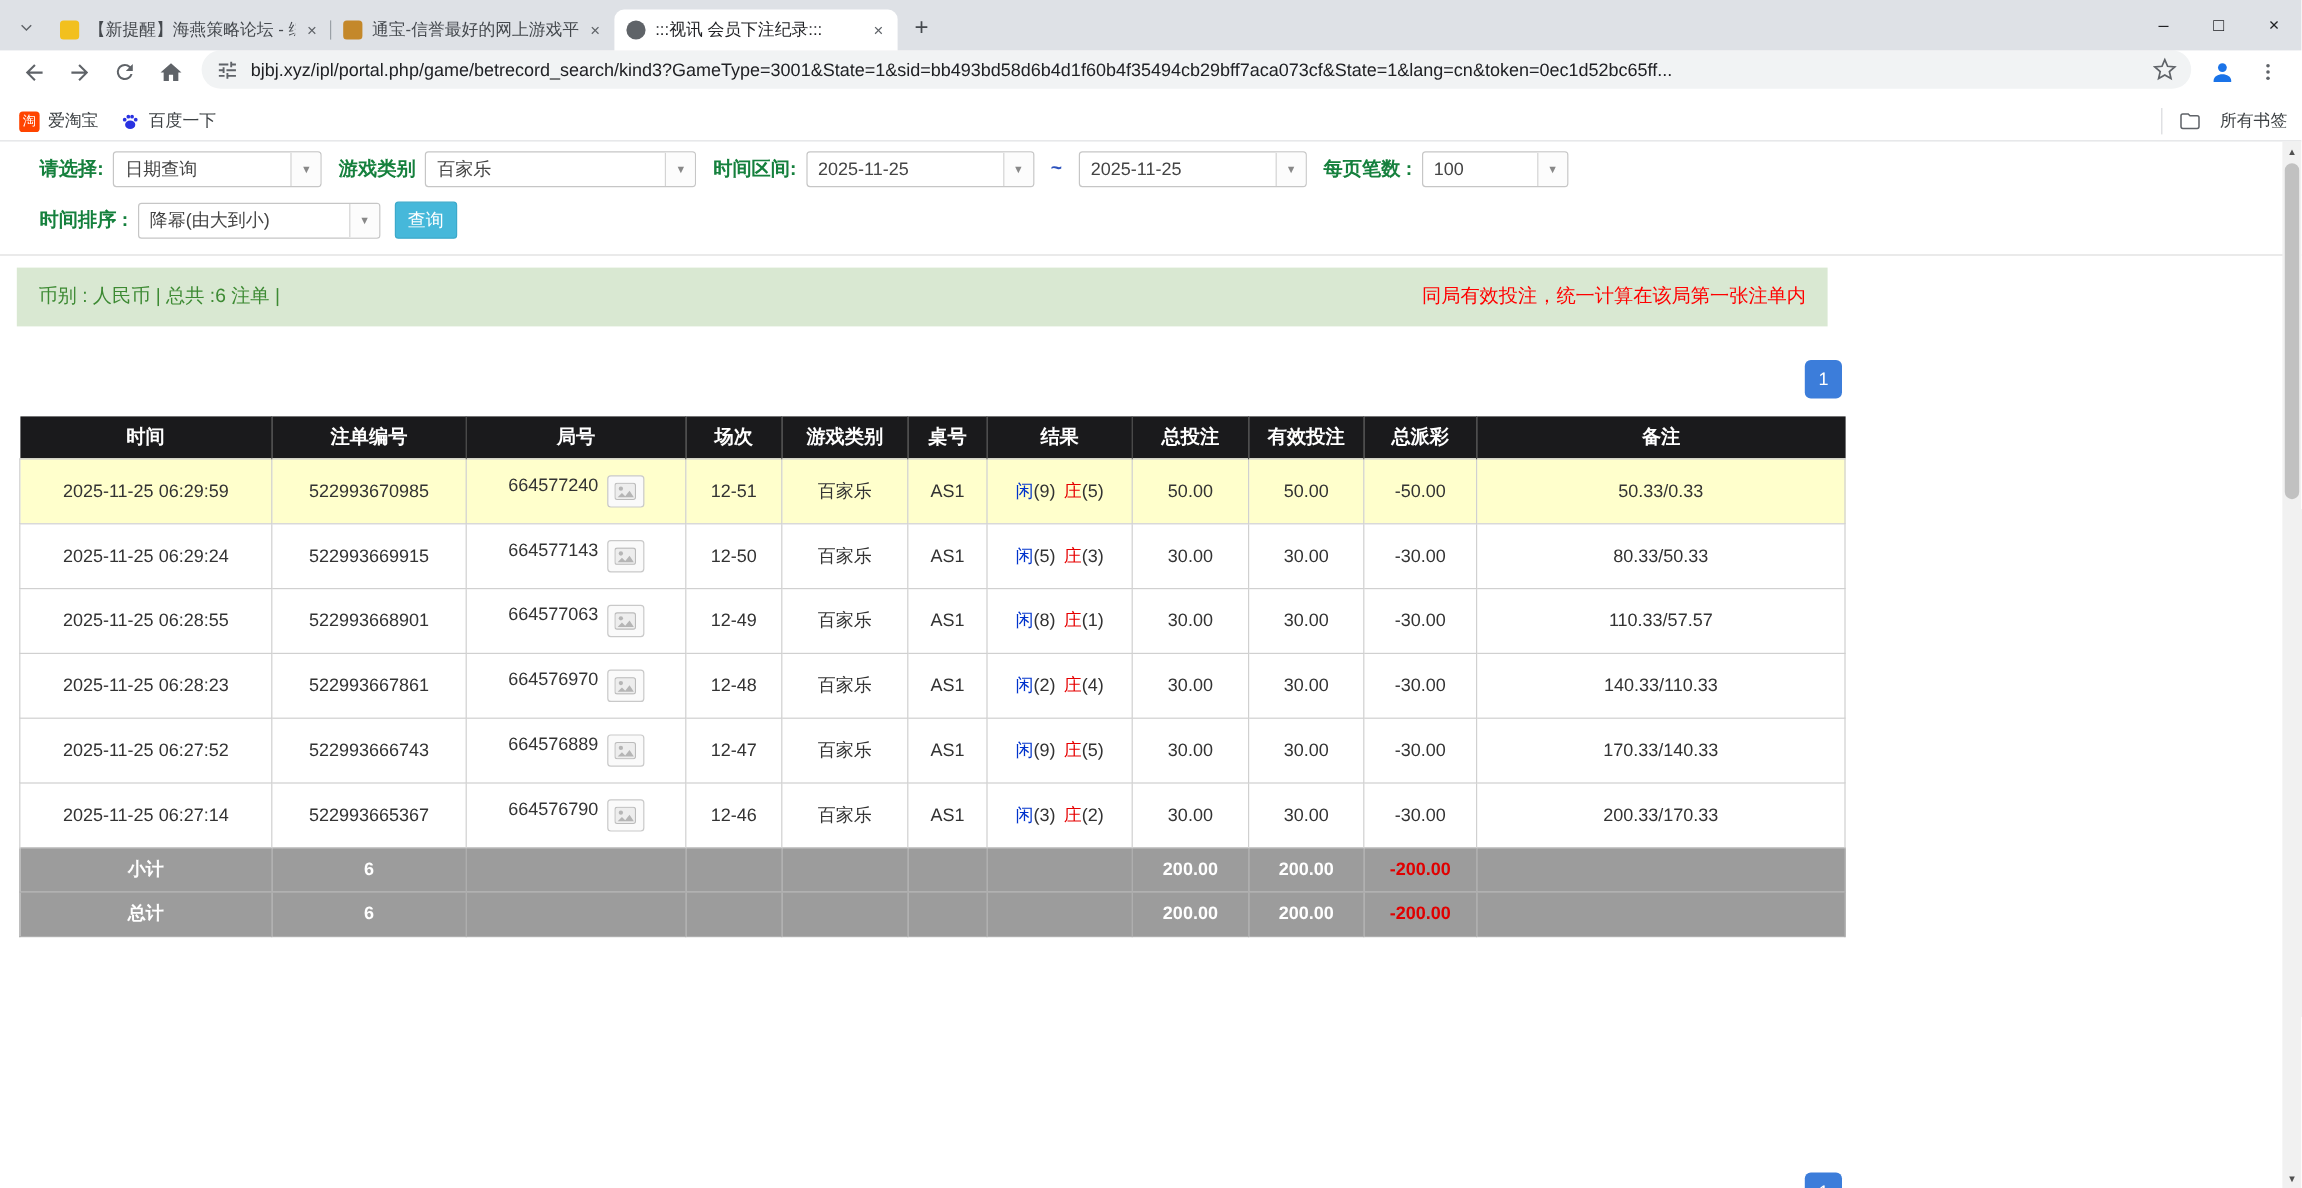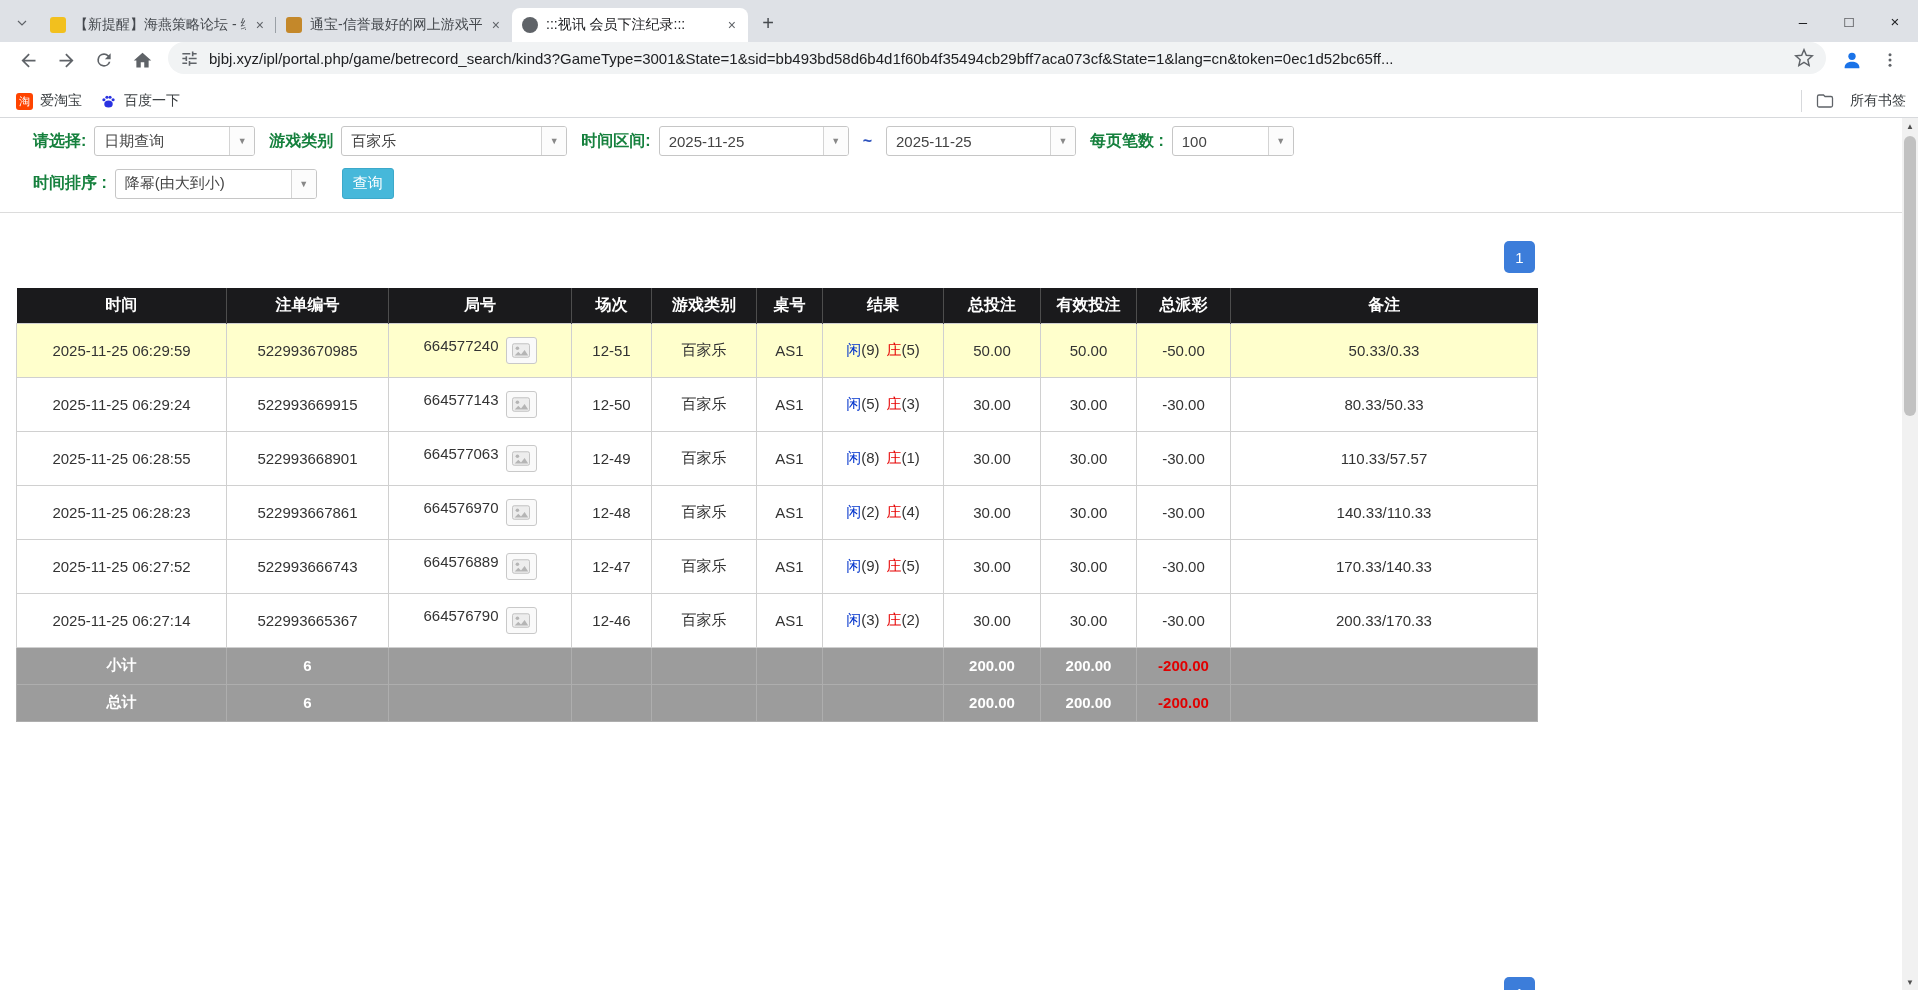--- a/index.html
+++ b/index.html
@@ -65,21 +65,21 @@
   .flabel { color: #15803d; font-weight: bold; font-size: 16px; margin-right: 8px; white-space: nowrap; }
   .fgroup { display: flex; align-items: center; margin-right: 14px; }
   .dropdown {
     height: 30px; background: #fff; border: 1px solid #c6c6c6; border-radius: 3px;
     display: flex; align-items: center; font-size: 15px; color: #444; overflow: hidden;
   }
   .dd-text { padding: 0 9px; flex: 1; white-space: nowrap; }
   .dd-arrow { width: 25px; align-self: stretch; border-left: 1px solid #d4d4d4; display: flex; align-items: center; justify-content: center; color: #888; font-size: 9px; background: #fcfcfc; }
   .tilde { color: #2c52bd; font-weight: bold; font-size: 16px; margin-right: 14px; }
   .btn-query {
-    width: 52px; height: 31px; margin-left: 25px; background: #46b8da; border: 1px solid #3ca9ca;
+    width: 52px; height: 31px; margin-left: 12px; background: #46b8da; border: 1px solid #3ca9ca;
     border-radius: 3px; color: #fff; font-size: 15px; display: flex; align-items: center; justify-content: center;
   }
   .content { width: 1537px; }
   .summary-bar {
     margin: 10px 14px 0; height: 49px; background: #d9e8d2;
     display: flex; align-items: center; justify-content: space-between; padding: 0 18px; font-size: 16px;
   }
   .summary-left { color: #3d8a33; }
   .summary-right { color: #ff0000; }
   .pagination-top { display: flex; justify-content: flex-end; margin: 28px 2px 15px 0; }
@@ -221,21 +221,21 @@
     <span>所有书签</span>
   </div>
 </div>
 
 <div class="page">
 
   <div class="filters">
     <div class="filter-row">
       <span class="flabel">请选择:</span>
       <div class="fgroup">
-        <div class="dropdown" style="width:161px">
+        <div class="dropdown" style="width:174px">
           <span class="dd-text">日期查询</span>
           <span class="dd-arrow">▼</span>
         </div>
       </div>
       <span class="flabel">游戏类别</span>
       <div class="fgroup">
         <div class="dropdown" style="width:226px">
           <span class="dd-text">百家乐</span>
           <span class="dd-arrow">▼</span>
         </div>
@@ -268,20 +268,24 @@
         <div class="dropdown" style="width:202px">
           <span class="dd-text">降幂(由大到小)</span>
           <span class="dd-arrow">▼</span>
         </div>
       </div>
       <div class="btn-query">查询</div>
     </div>
   </div>
 
   <div class="content">
+    <div class="summary-bar">
+      <span class="summary-left">币别 : 人民币 | 总共 :6 注单 |</span>
+      <span class="summary-right">同局有效投注，统一计算在该局第一张注单内</span>
+    </div>
 
     <div class="pagination-top">
       <div class="page-btn">1</div>
     </div>
 
     <table class="bets">
       <colgroup>
         <col style="width:210px">
           <col style="width:162px">
           <col style="width:183px">

